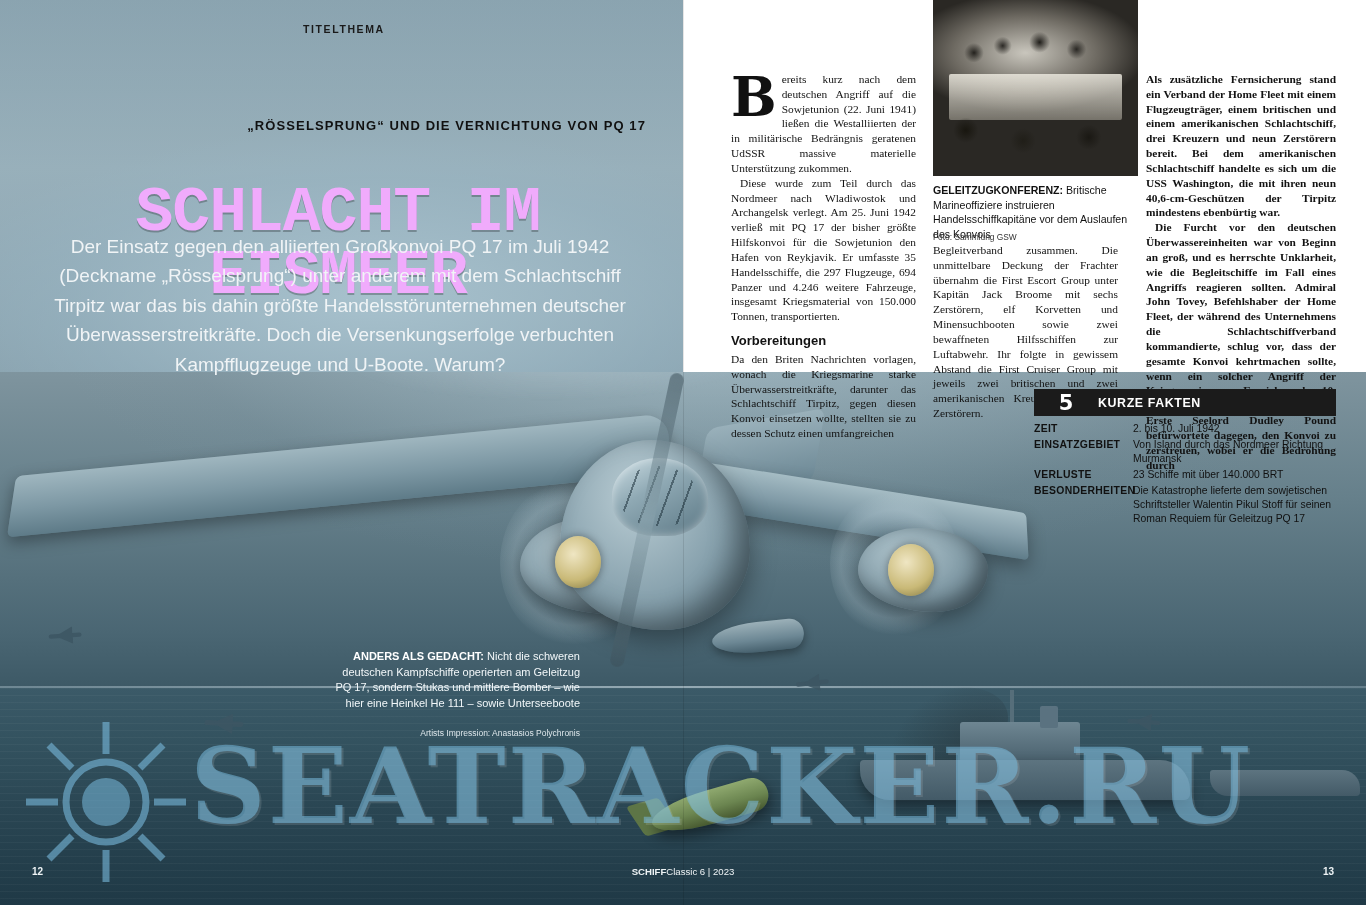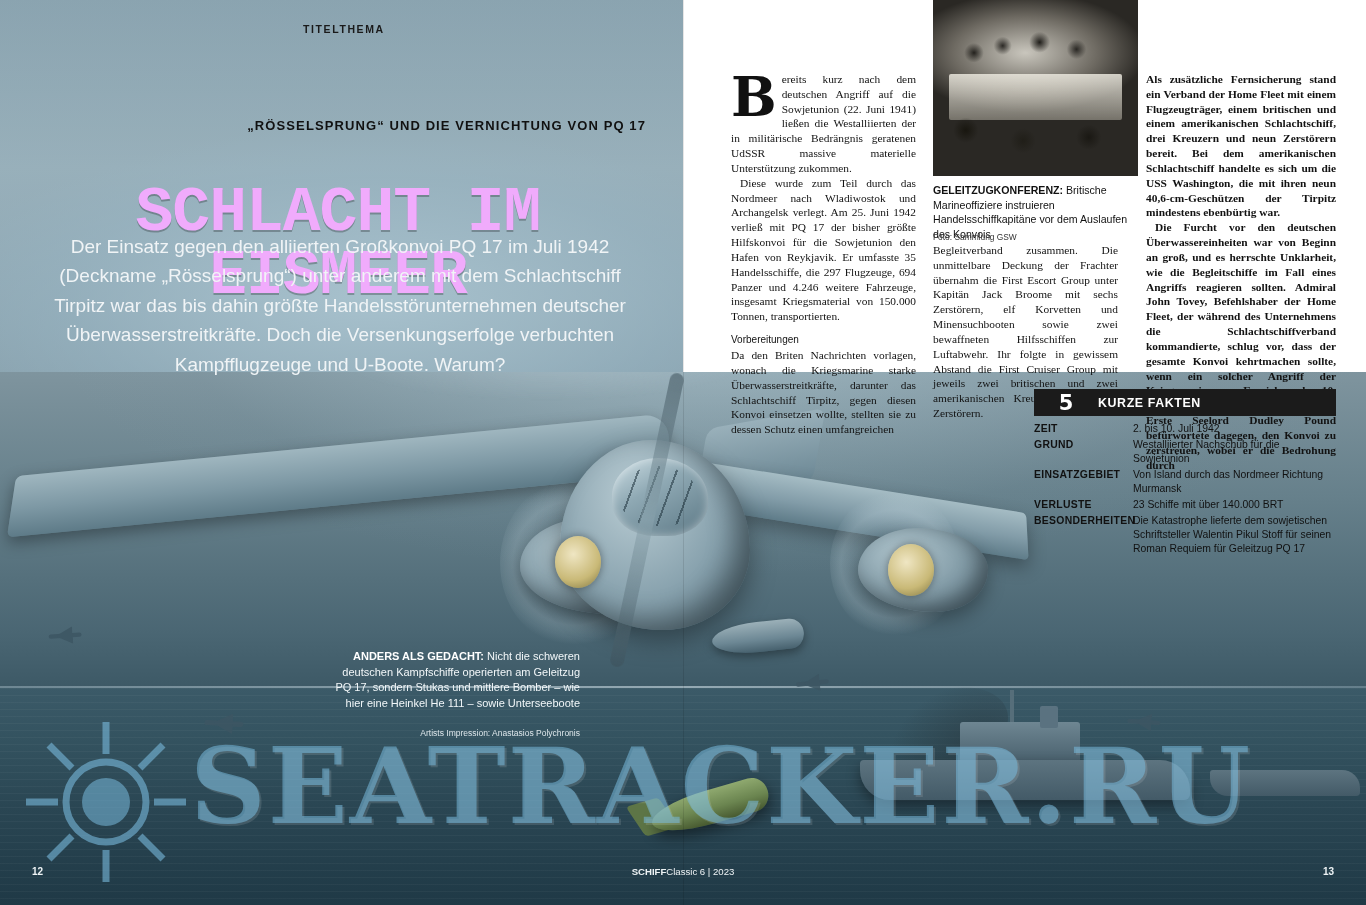--- a/index.html
+++ b/index.html
@@ -355,22 +355,22 @@
     font-size: 11.4px;
     line-height: 1.30;
     color: #121212;
     text-align: justify;
     hyphens: auto;
   }
   .col p { margin: 0 0 0 0; text-indent: 9px; }
   .col p.first { text-indent: 0; }
   .col h3 {
     font-family: "Liberation Sans", sans-serif;
-    font-size: 10px;
-    font-weight: 400;
+    font-size: 13px;
+    font-weight: 700;
     margin: 9px 0 2px 0;
     text-indent: 0;
   }
   #col-1 { left: 731px; top: 72px; width: 185px; }
   #col-2 { left: 933px; top: 243px; width: 185px; }
   #col-3 { left: 1146px; top: 72px; width: 190px; font-weight: bold; }
 
   .dropcap {
     float: left;
     font-family: "DejaVu Serif", serif;
@@ -547,24 +547,20 @@
 
   <div class="facts">
     <div class="facts-head">
       <div class="facts-num">5</div>
       <div class="facts-title">KURZE FAKTEN</div>
     </div>
     <div class="facts-body">
       <div class="fact-row">
         <div class="fact-key">ZEIT</div>
         <div class="fact-val">2. bis 10. Juli 1942</div>
-      </div>
-      <div class="fact-row">
-        <div class="fact-key">GRUND</div>
-        <div class="fact-val">Westalliierter Nachschub für die Sowjetunion</div>
       </div>
       <div class="fact-row">
         <div class="fact-key">EINSATZGEBIET</div>
         <div class="fact-val">Von Island durch das Nordmeer Richtung Murmansk</div>
       </div>
       <div class="fact-row">
         <div class="fact-key">VERLUSTE</div>
         <div class="fact-val">23 Schiffe mit über 140.000 BRT</div>
       </div>
       <div class="fact-row">

